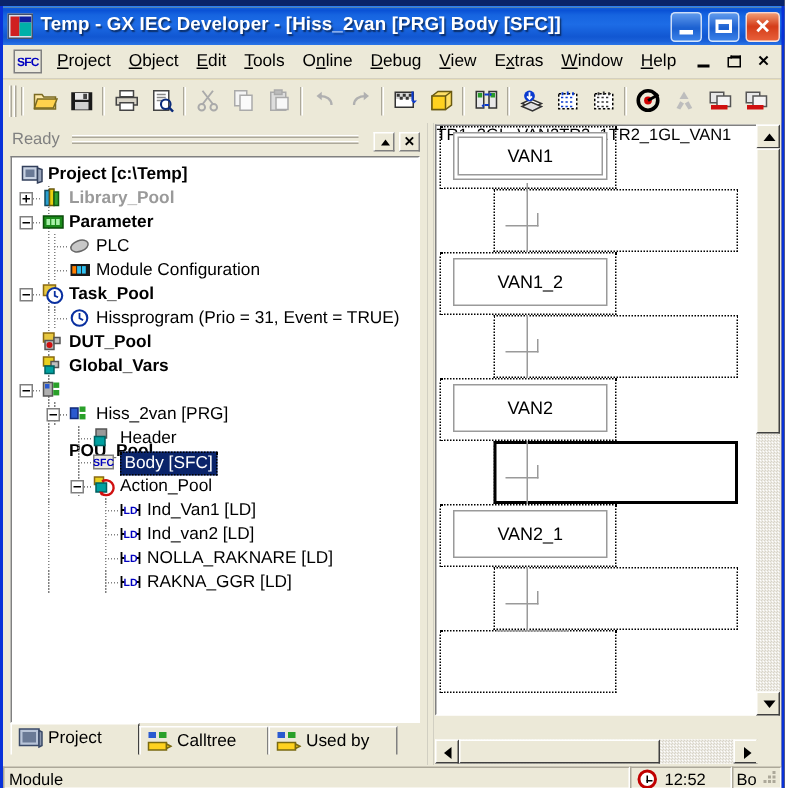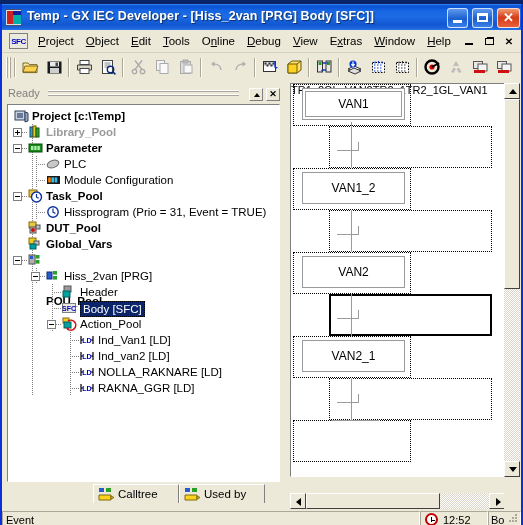--- a/index.html
+++ b/index.html
@@ -730,20 +730,30 @@
                   <path d="M1 3v8M13 3v8" stroke="#000" stroke-width="1.2"></path>
                   <path d="M1 7h2M11 7h2" stroke="#000" stroke-width="1.2"></path>
                   <text x="7" y="9.8" font-size="7" font-family="Liberation Sans" font-weight="bold" fill="#0000c0" text-anchor="middle">LD</text>
                 </svg></span>
               <span class="tlabel" style="left: 90px;">RAKNA_GGR [LD]</span>
             </div>
           </div>
       </div>
 
       <div class="tabstrip">
+        <div class="ptab active" style="left:0;width:86px">
+          <span class="ti">
+            <svg width="17" height="14" viewBox="0 0 17 14">
+                <rect x="1" y="1" width="13" height="11" fill="#b8c4d8" stroke="#3a4a68"></rect>
+                <rect x="3" y="3" width="9" height="7" fill="#6a7a96"></rect>
+                <path d="M14 2l2 1v9l-2 1z" fill="#8a96ae" stroke="#3a4a68"></path>
+              </svg>
+          </span>
+          <span class="lab">Project</span>
+        </div>
         <div class="ptab" style="left:86px;width:86px">
           <span class="ti">
             <svg width="17" height="14" viewBox="0 0 17 14">
                 <rect x="1" y="1" width="5" height="4" fill="#2a5ad0"></rect>
                 <rect x="8" y="1" width="5" height="4" fill="#2aa02a"></rect>
                 <path d="M1 8h12v5H1z" fill="#ffd21f" stroke="#7a6a10"></path>
                 <path d="M13 9l3 1.5-3 1.5z" fill="#ffd21f" stroke="#7a6a10"></path>
               </svg>
           </span>
           <span class="lab">Calltree</span>
@@ -790,21 +800,21 @@
         <div class="sbbtn right" style="left:199px;top:0"></div>
         <div class="thumb" style="left:16px;top:0;width:134px;height:16px"></div>
       </div>
 
       <div class="corner"></div>
     </div>
   </div>
 
   <div class="statusbar">
     <div class="spane" style="left:0;width:418px">
-      <span class="stext" style="left:3px">Event</span>
+      <span class="stext" style="left:3px">Module</span>
     </div>
     <div class="spane" style="left:418px;width:68px">
       <span class="clockicon" style="left:4px;top:1px">
           <i></i>
           <i></i>
         </span>
       <span class="stext" style="left:22px">12:52</span>
     </div>
     <div class="spane" style="left:486px;width:33px">
       <span class="stext" style="left:2px">Bo</span>

